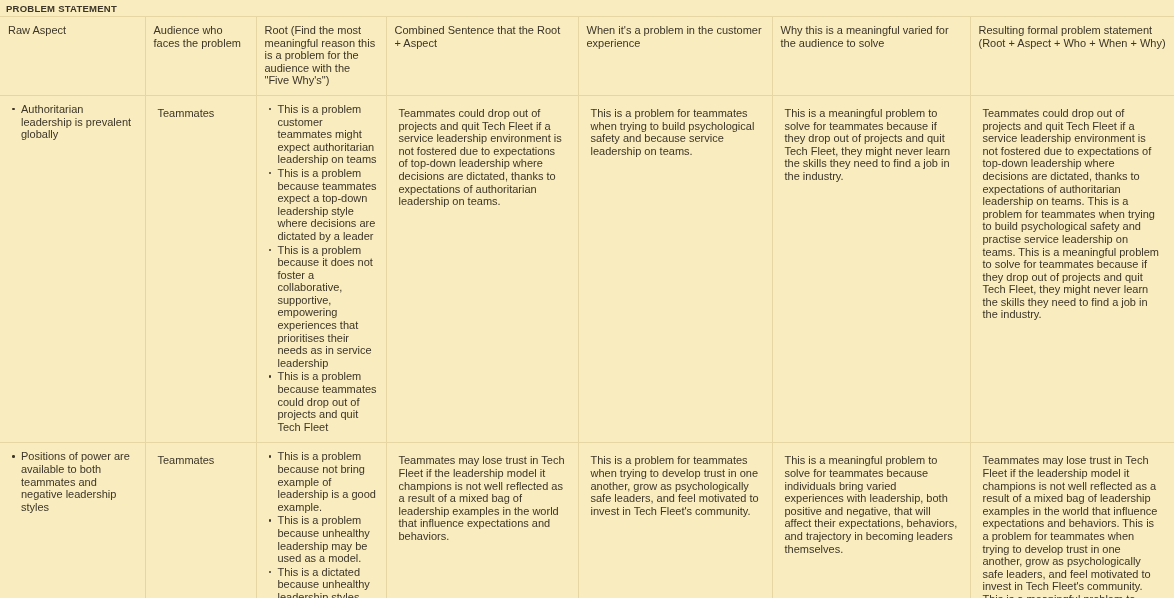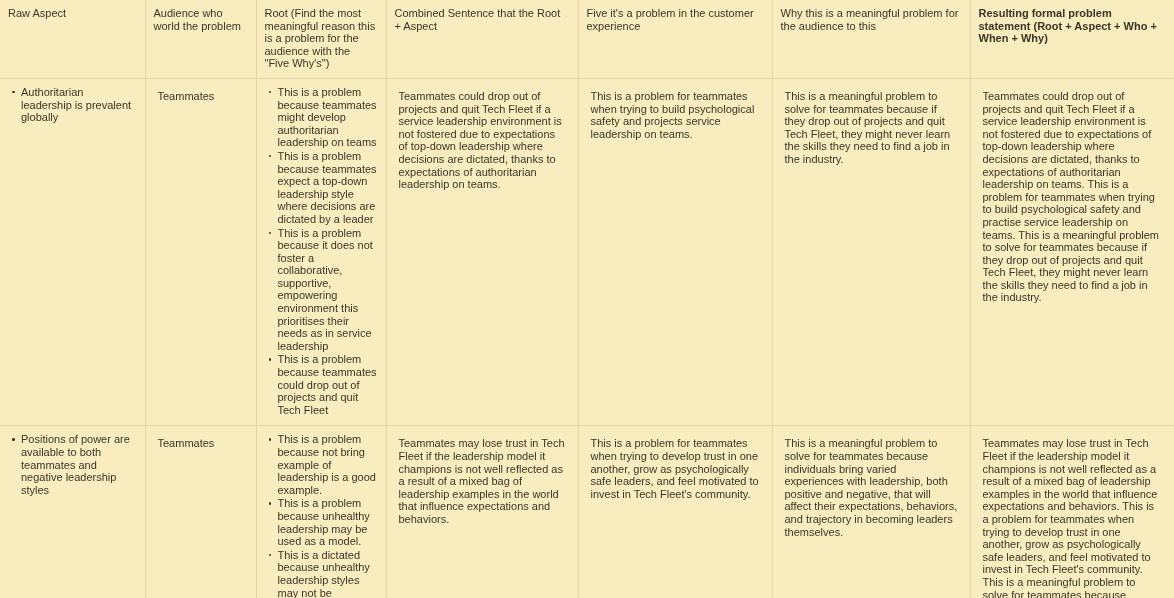--- a/index.html
+++ b/index.html
@@ -68,21 +68,21 @@
   col.c4 { width: 192px; }
   col.c5 { width: 194px; }
   col.c6 { width: 198px; }
   col.c7 { width: 204px; }
 
   thead th {
     height: 52px;
     padding-top: 6px;
   }
   thead th.bold-head {
-    font-weight: bold;
+    font-weight: normal;
   }
 
   tbody td {
     height: 248px;
   }
   tbody tr.row2 td {
     height: 274px;
   }
 
   ul.bullets {
@@ -108,66 +108,69 @@
   }
   p.para {
     margin: 4px;
   }
 </style>
 </head>
 <body>
 
 <div class="sheet">
 
+  <div class="section-band">
+    <span class="section-title">PROBLEM STATEMENT</span>
+  </div>
 
   <table class="grid">
     <colgroup>
       <col class="c1">
         <col class="c2">
         <col class="c3">
         <col class="c4">
         <col class="c5">
         <col class="c6">
         <col class="c7">
     </colgroup>
     <thead>
       <tr>
         <th>Raw Aspect</th>
-        <th>Audience who world the problem</th>
+        <th>Audience who faces the problem</th>
         <th>Root (Find the most meaningful reason this is a problem for the audience with the "Five Why's")</th>
         <th>Combined Sentence that the Root + Aspect</th>
-        <th>Five it's a problem in the customer experience</th>
-        <th>Why this is a meaningful problem for the audience to this</th>
+        <th>When it's a problem in the customer experience</th>
+        <th>Why this is a meaningful varied for the audience to solve</th>
         <th class="bold-head">Resulting formal problem statement (Root + Aspect + Who + When + Why)</th>
       </tr>
     </thead>
     <tbody>
 
       <tr class="row1">
         <td>
           <ul class="bullets">
             <li>Authoritarian leadership is prevalent globally</li>
           </ul>
         </td>
         <td>
           <p class="para">Teammates</p>
         </td>
         <td>
           <ul class="bullets">
-            <li>This is a problem because teammates might develop authoritarian leadership on teams</li>
+            <li>This is a problem customer teammates might expect authoritarian leadership on teams</li>
             <li>This is a problem because teammates expect a top-down leadership style where decisions are dictated by a leader</li>
-            <li>This is a problem because it does not foster a collaborative, supportive, empowering environment this prioritises their needs as in service leadership</li>
+            <li>This is a problem because it does not foster a collaborative, supportive, empowering experiences that prioritises their needs as in service leadership</li>
             <li>This is a problem because teammates could drop out of projects and quit Tech Fleet</li>
           </ul>
         </td>
         <td>
           <p class="para">Teammates could drop out of projects and quit Tech Fleet if a service leadership environment is not fostered due to expectations of top-down leadership where decisions are dictated, thanks to expectations of authoritarian leadership on teams.</p>
         </td>
         <td>
-          <p class="para">This is a problem for teammates when trying to build psychological safety and projects service leadership on teams.</p>
+          <p class="para">This is a problem for teammates when trying to build psychological safety and because service leadership on teams.</p>
         </td>
         <td>
           <p class="para">This is a meaningful problem to solve for teammates because if they drop out of projects and quit Tech Fleet, they might never learn the skills they need to find a job in the industry.</p>
         </td>
         <td>
           <p class="para">Teammates could drop out of projects and quit Tech Fleet if a service leadership environment is not fostered due to expectations of top-down leadership where decisions are dictated, thanks to expectations of authoritarian leadership on teams. This is a problem for teammates when trying to build psychological safety and practise service leadership on teams. This is a meaningful problem to solve for teammates because if they drop out of projects and quit Tech Fleet, they might never learn the skills they need to find a job in the industry.</p>
         </td>
       </tr>
 
       <tr class="row2">

